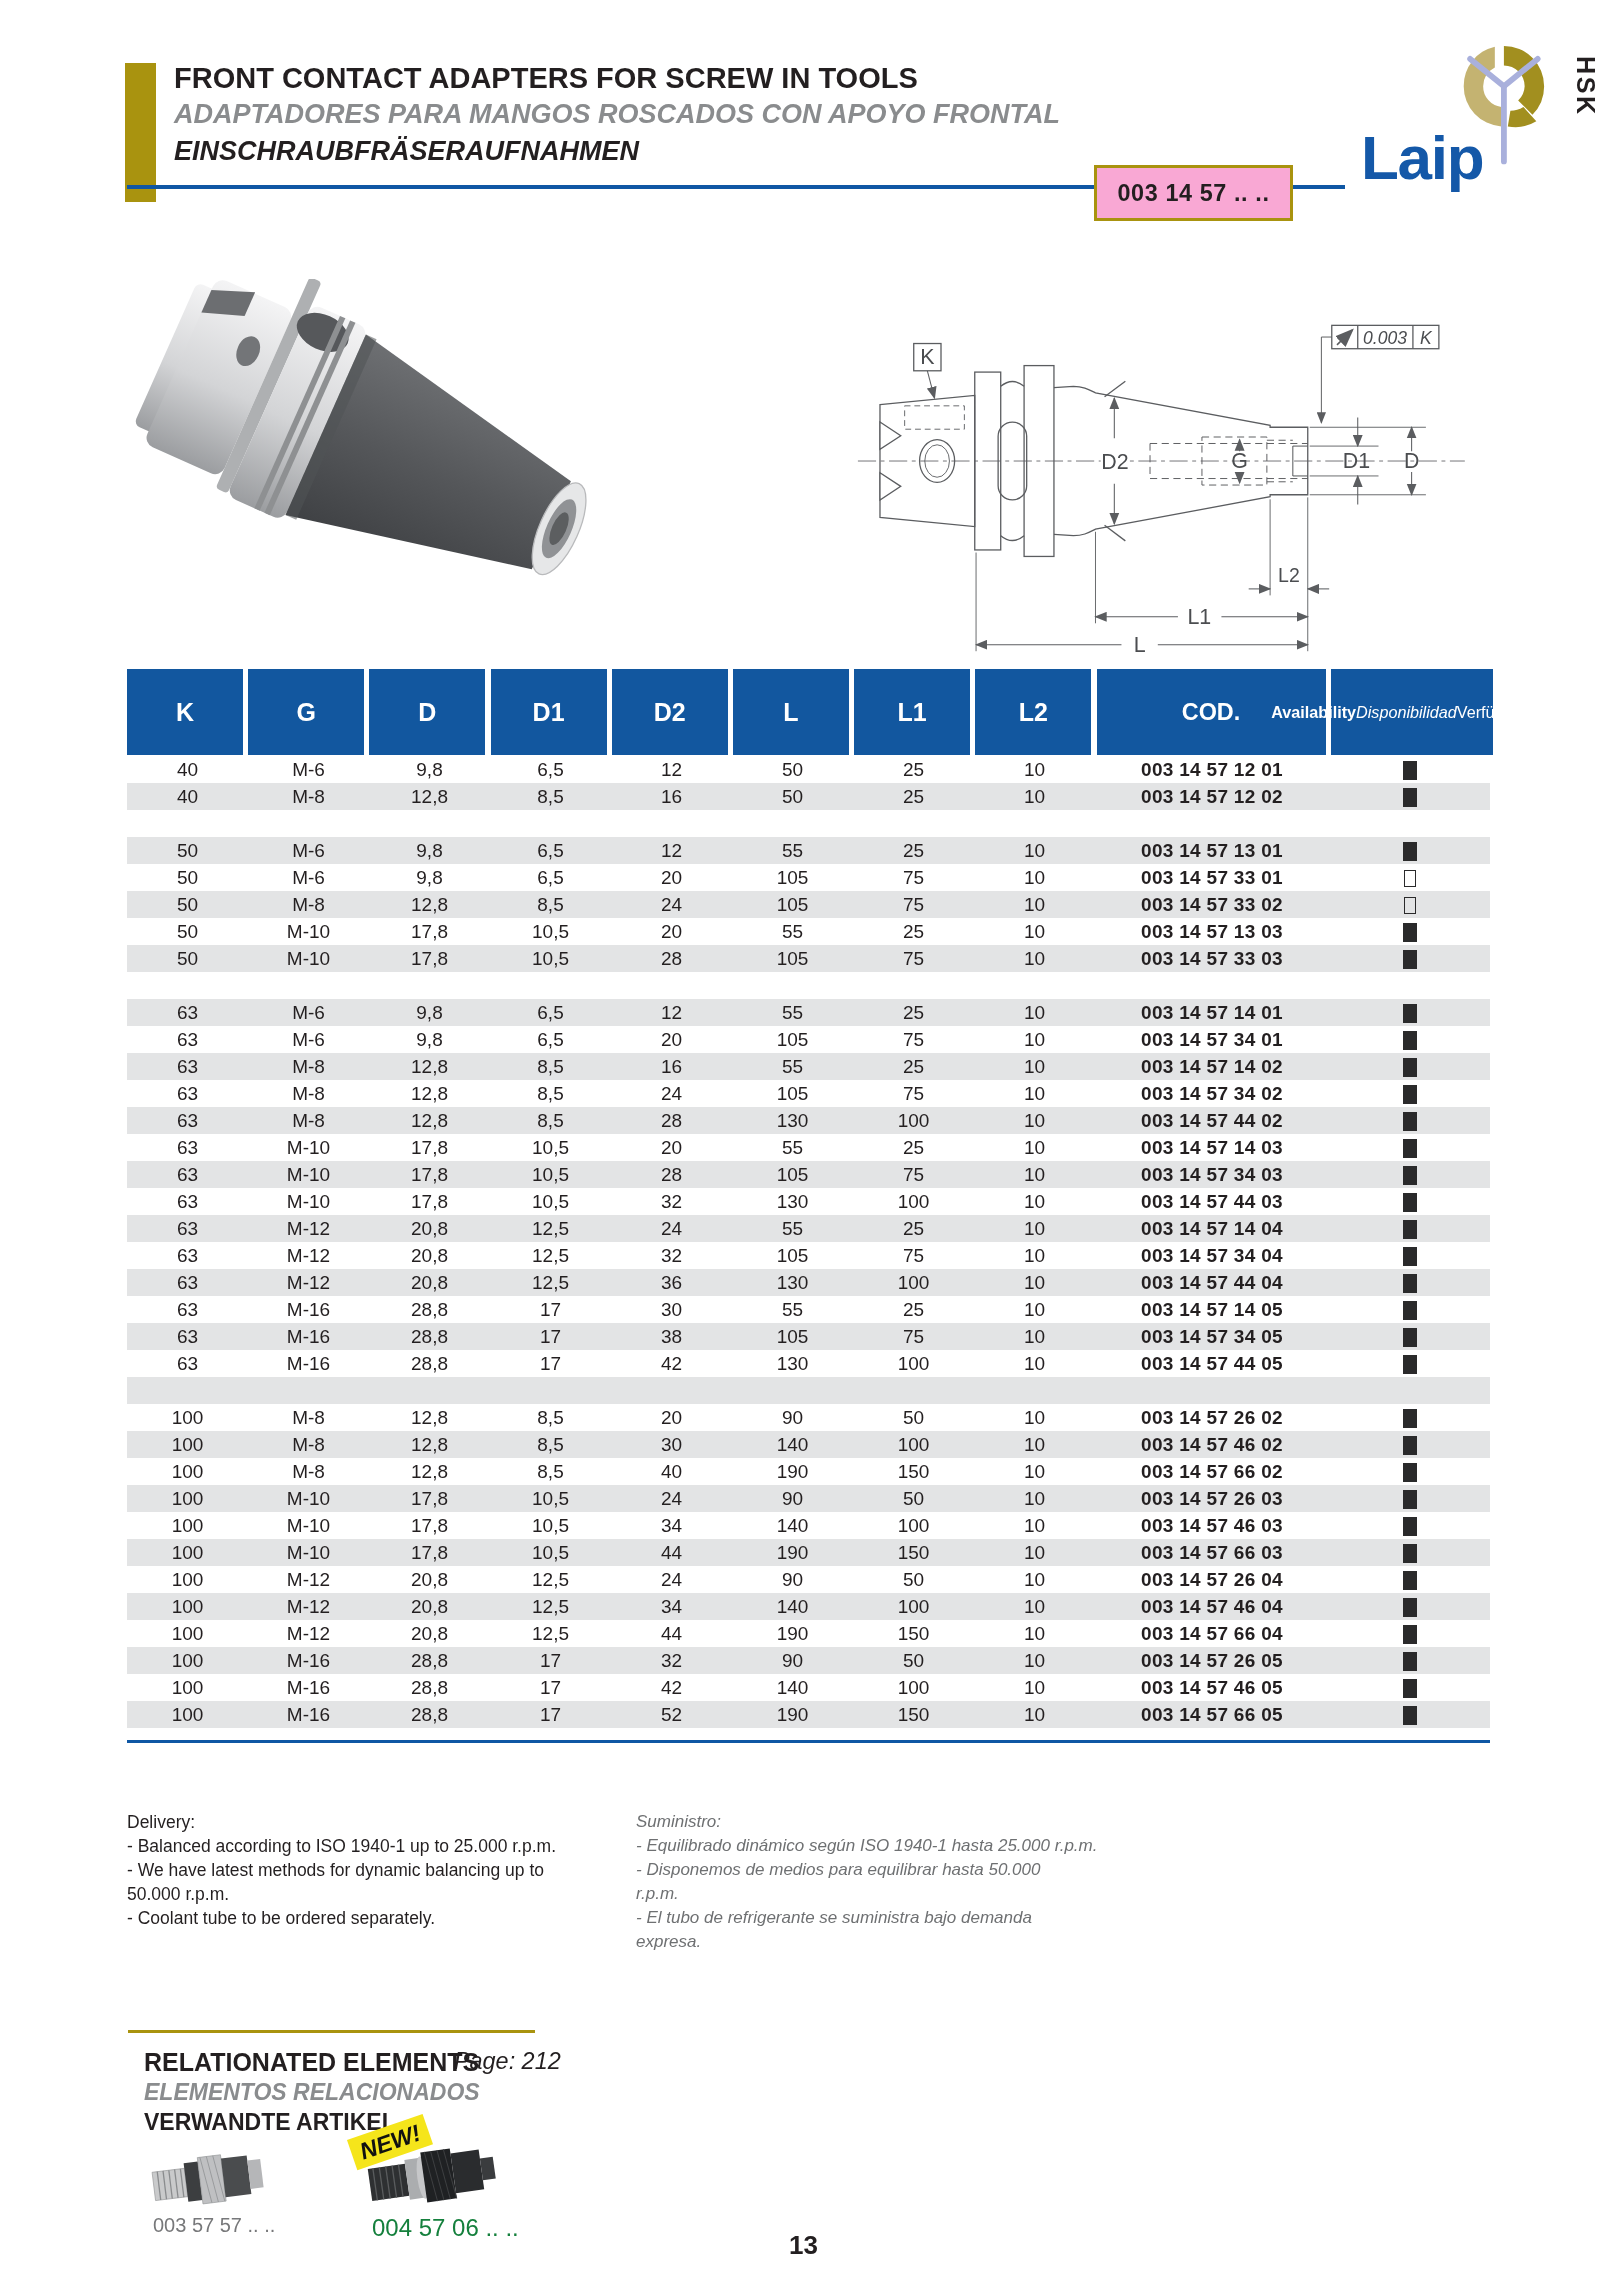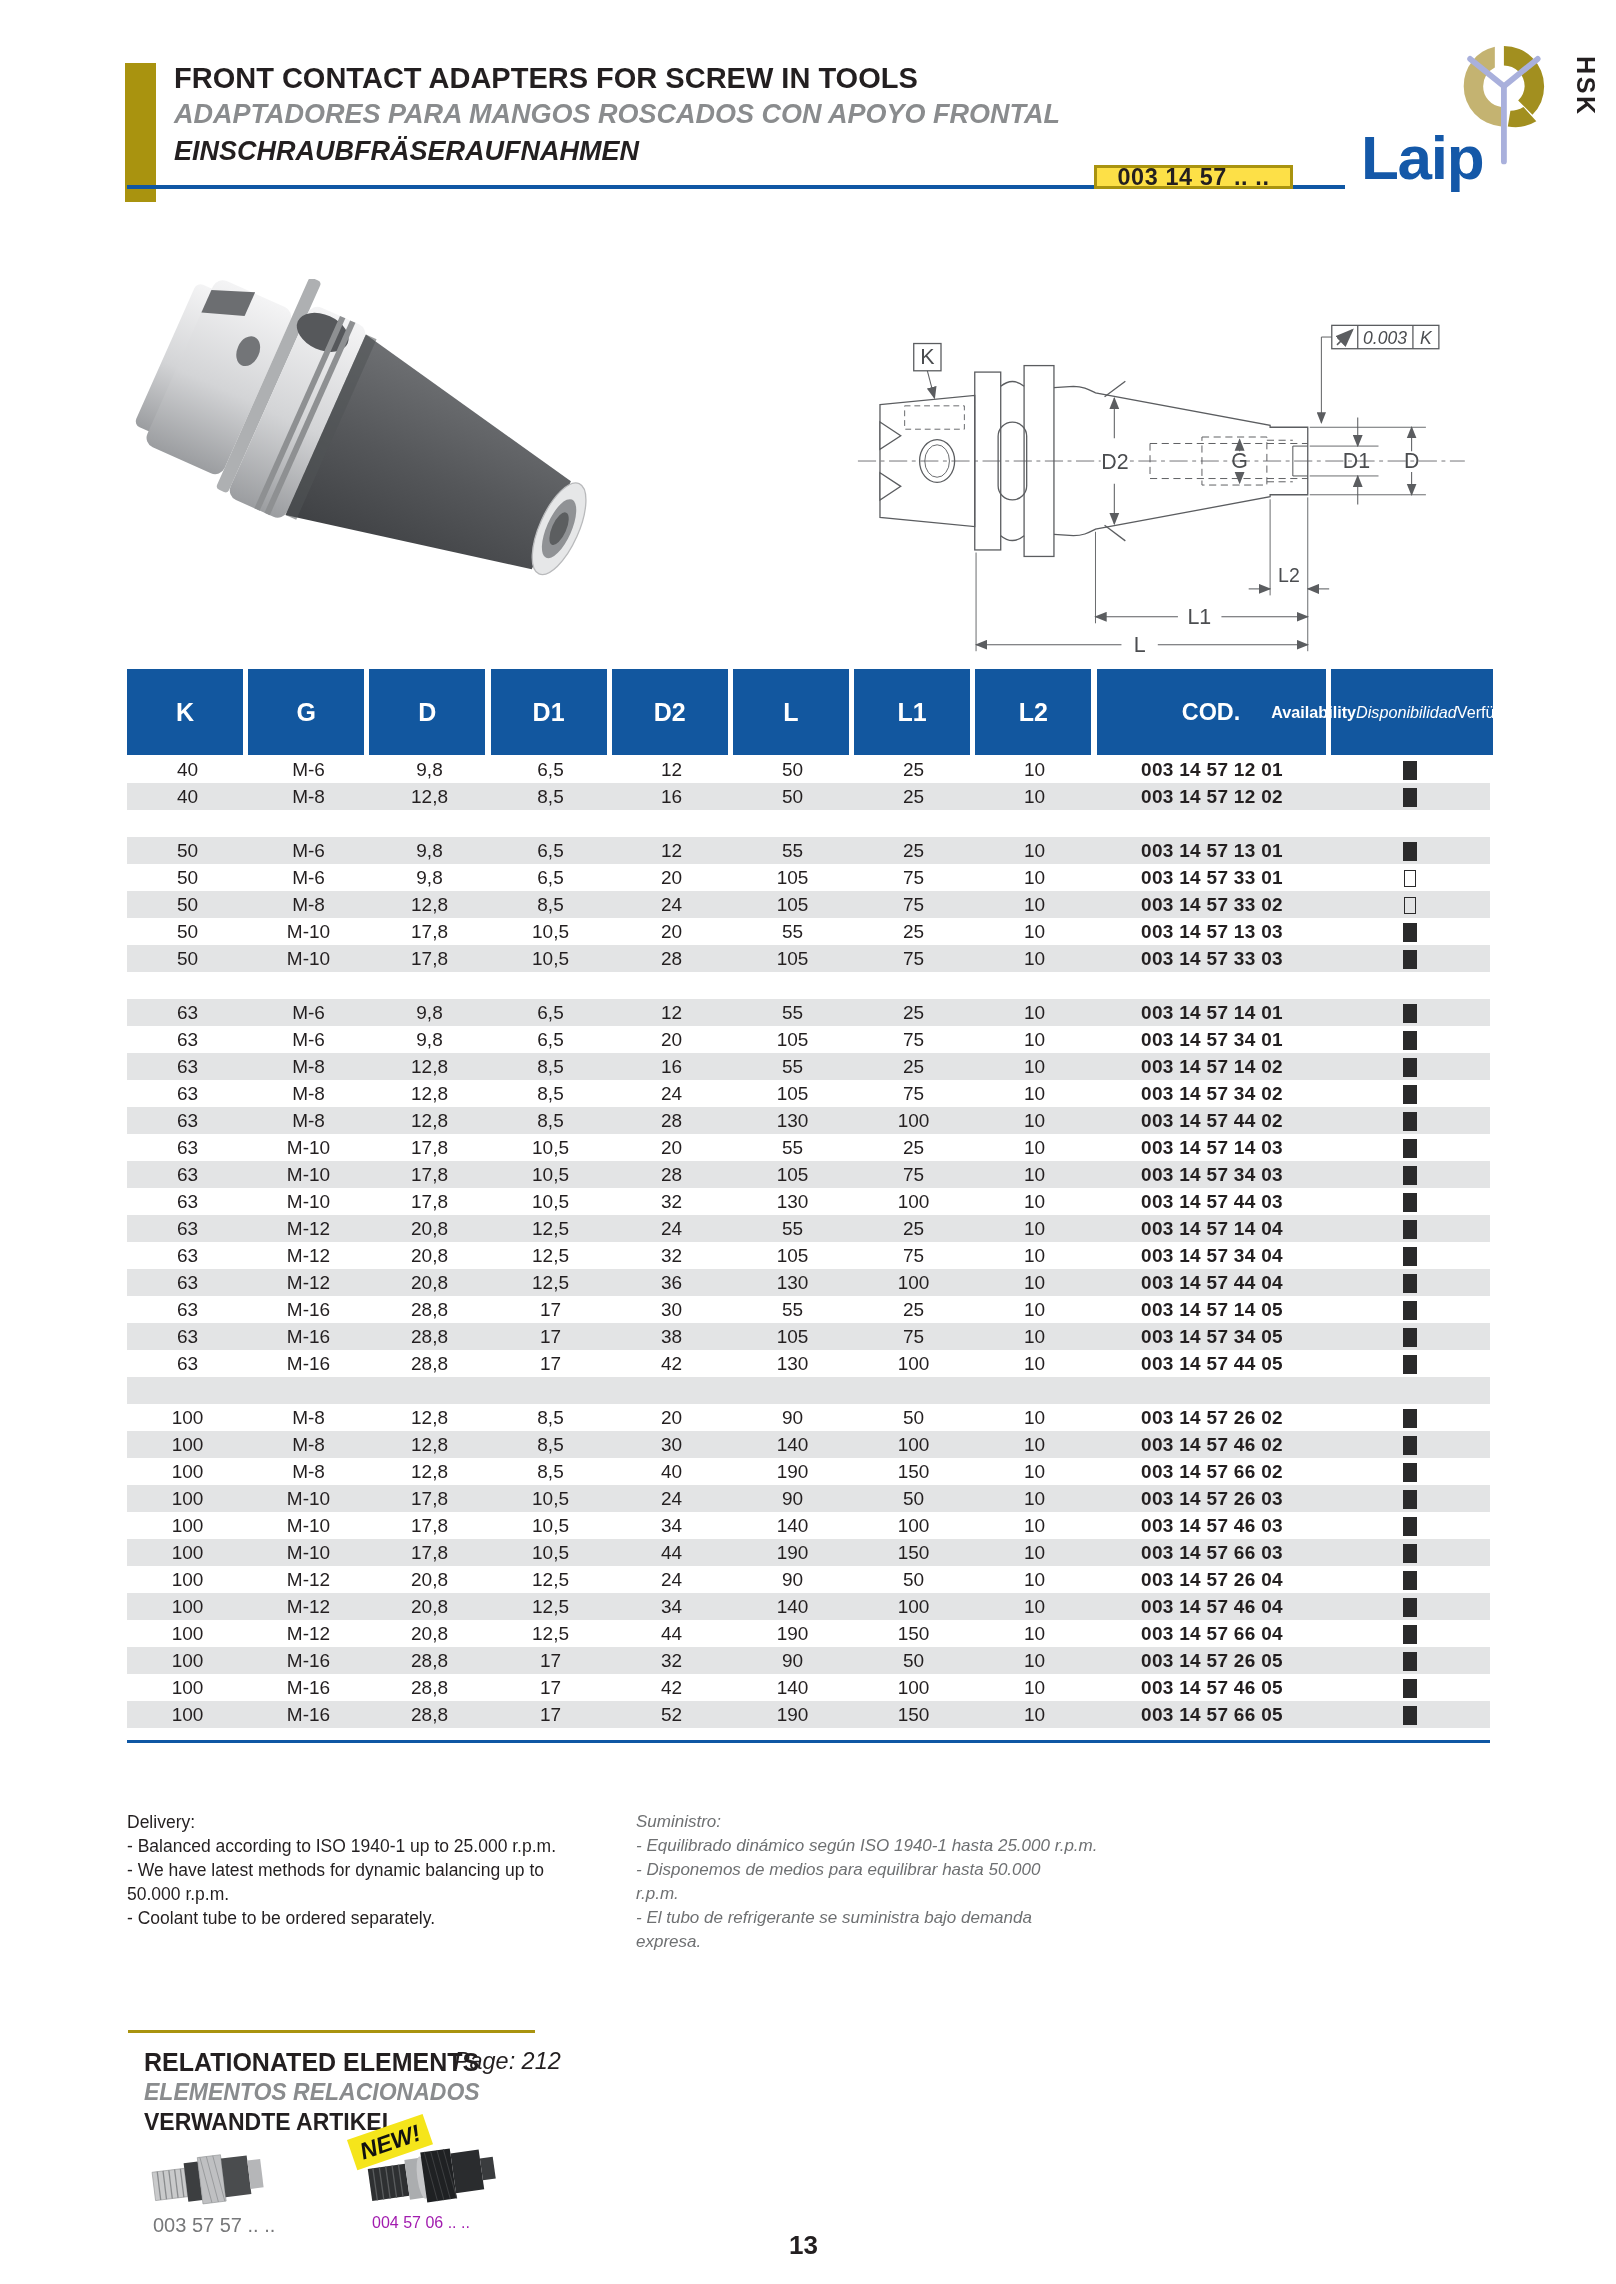--- a/index.html
+++ b/index.html
@@ -9,21 +9,21 @@
   }
   .abs{position:absolute;}
 
   
   .gold-bar{left:125px;top:63px;width:31px;height:139px;background:#a9930f;}
   .title-en{left:174px;top:62px;font-size:29px;font-weight:bold;letter-spacing:0px;color:#231f20;white-space:nowrap;}
   .title-es{left:174px;top:99px;font-size:27px;font-weight:bold;font-style:italic;color:#8a8c8e;white-space:nowrap;}
   .title-de{left:174px;top:136px;font-size:27px;font-weight:bold;font-style:italic;color:#231f20;white-space:nowrap;}
   .blue-rule-a{left:127px;top:185px;width:967px;height:3.9px;background:#0f57a4;}
   .blue-rule-b{left:1293px;top:185px;width:52px;height:3.9px;background:#0f57a4;}
-  .code-box{left:1094px;top:165px;width:199px;height:24px;background:#fde047;border:3.2px solid #a9930f;
+  .code-box{left:1094px;top:165px;width:199px;height:56px;background:#f9a8d4;border:3.2px solid #a9930f;
     display:flex;align-items:center;justify-content:center;box-sizing:border-box;}
   .code-box span{font-size:23.4px;font-weight:bold;letter-spacing:0.6px;}
   .logo{left:1358px;top:38px;width:214px;height:169px;}
   .logo-text{left:1361px;top:127px;font-size:62px;font-weight:bold;color:#1458a8;letter-spacing:-1.3px;line-height:1;}
   .hsk{left:1571px;top:56px;font-size:25px;font-weight:bold;letter-spacing:2.6px;color:#231f20;
     writing-mode:vertical-rl;}
 
   
   .photo{left:97px;top:279px;width:559px;height:377px;}
   .drawing{left:838px;top:289px;width:650px;height:370px;}
@@ -63,21 +63,21 @@
   .rel-goldline{left:128px;top:2030px;width:407px;height:3.2px;background:#a9930f;}
   .rel-title{left:144px;top:2048px;font-size:25px;font-weight:bold;color:#231f20;white-space:nowrap;}
   .rel-page{left:426px;top:2048px;font-size:23.4px;font-style:italic;color:#231f20;white-space:nowrap;margin-left:28px;}
   .rel-es{left:144px;top:2079px;font-size:23px;font-weight:bold;font-style:italic;color:#8a8c8e;white-space:nowrap;}
   .rel-de{left:144px;top:2109px;font-size:23px;font-weight:bold;color:#231f20;white-space:nowrap;}
   .rel-img1{left:148px;top:2139px;width:130px;height:81px;}
   .rel-img2{left:361px;top:2126px;width:156px;height:97px;}
   .new-badge{left:350px;top:2126px;background:#f5e51b;color:#111;
     font-weight:bold;font-style:italic;font-size:23.4px;padding:2.6px 9px;transform:rotate(-19deg);}
   .rel-code1{left:153px;top:2214px;font-size:20px;color:#77787a;white-space:nowrap;}
-  .rel-code2{left:372px;top:2214px;font-size:16px;color:#a21caf;white-space:nowrap;}
+  .rel-code2{left:372px;top:2214px;font-size:24px;color:#15803d;white-space:nowrap;}
   .page-num{left:789px;top:2230px;font-size:26px;font-weight:bold;color:#231f20;}
 </style>
 </head>
 <body>
 
 <div id="page">
 
   <div class="abs gold-bar"></div>
   <div class="abs title-en">FRONT CONTACT ADAPTERS FOR SCREW IN TOOLS</div>
   <div class="abs title-es">ADAPTADORES PARA MANGOS ROSCADOS CON APOYO FRONTAL</div>

